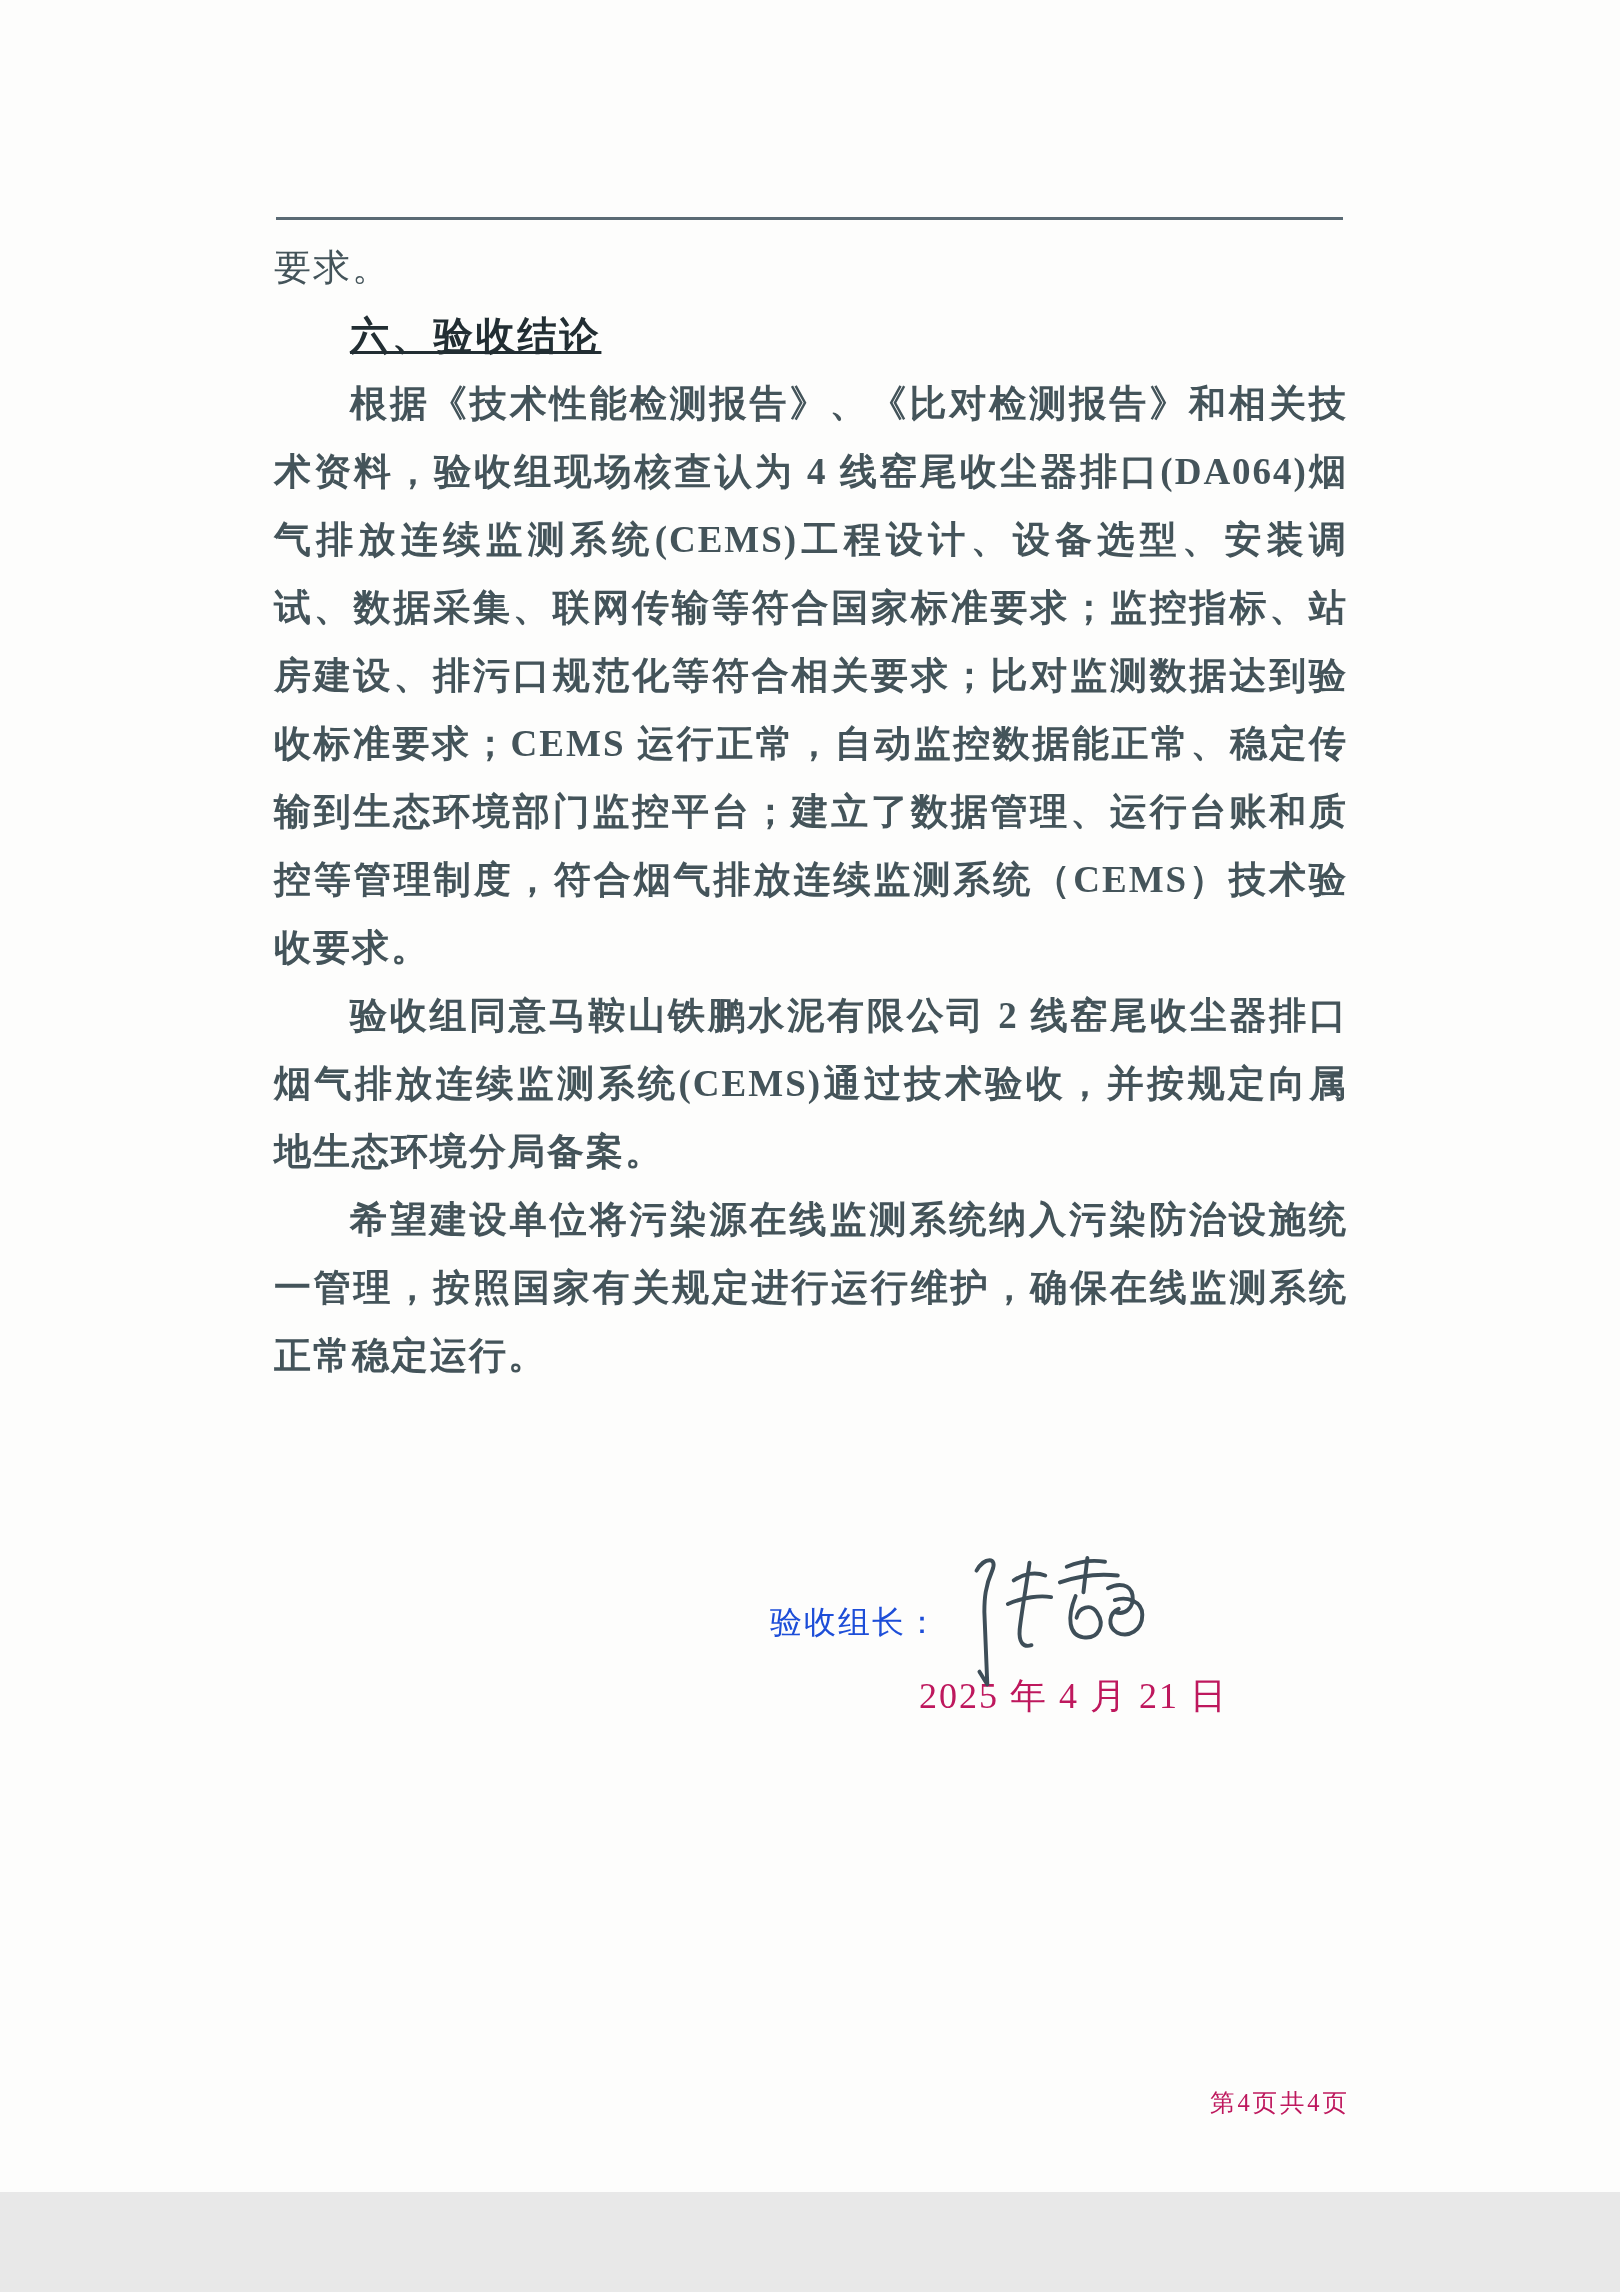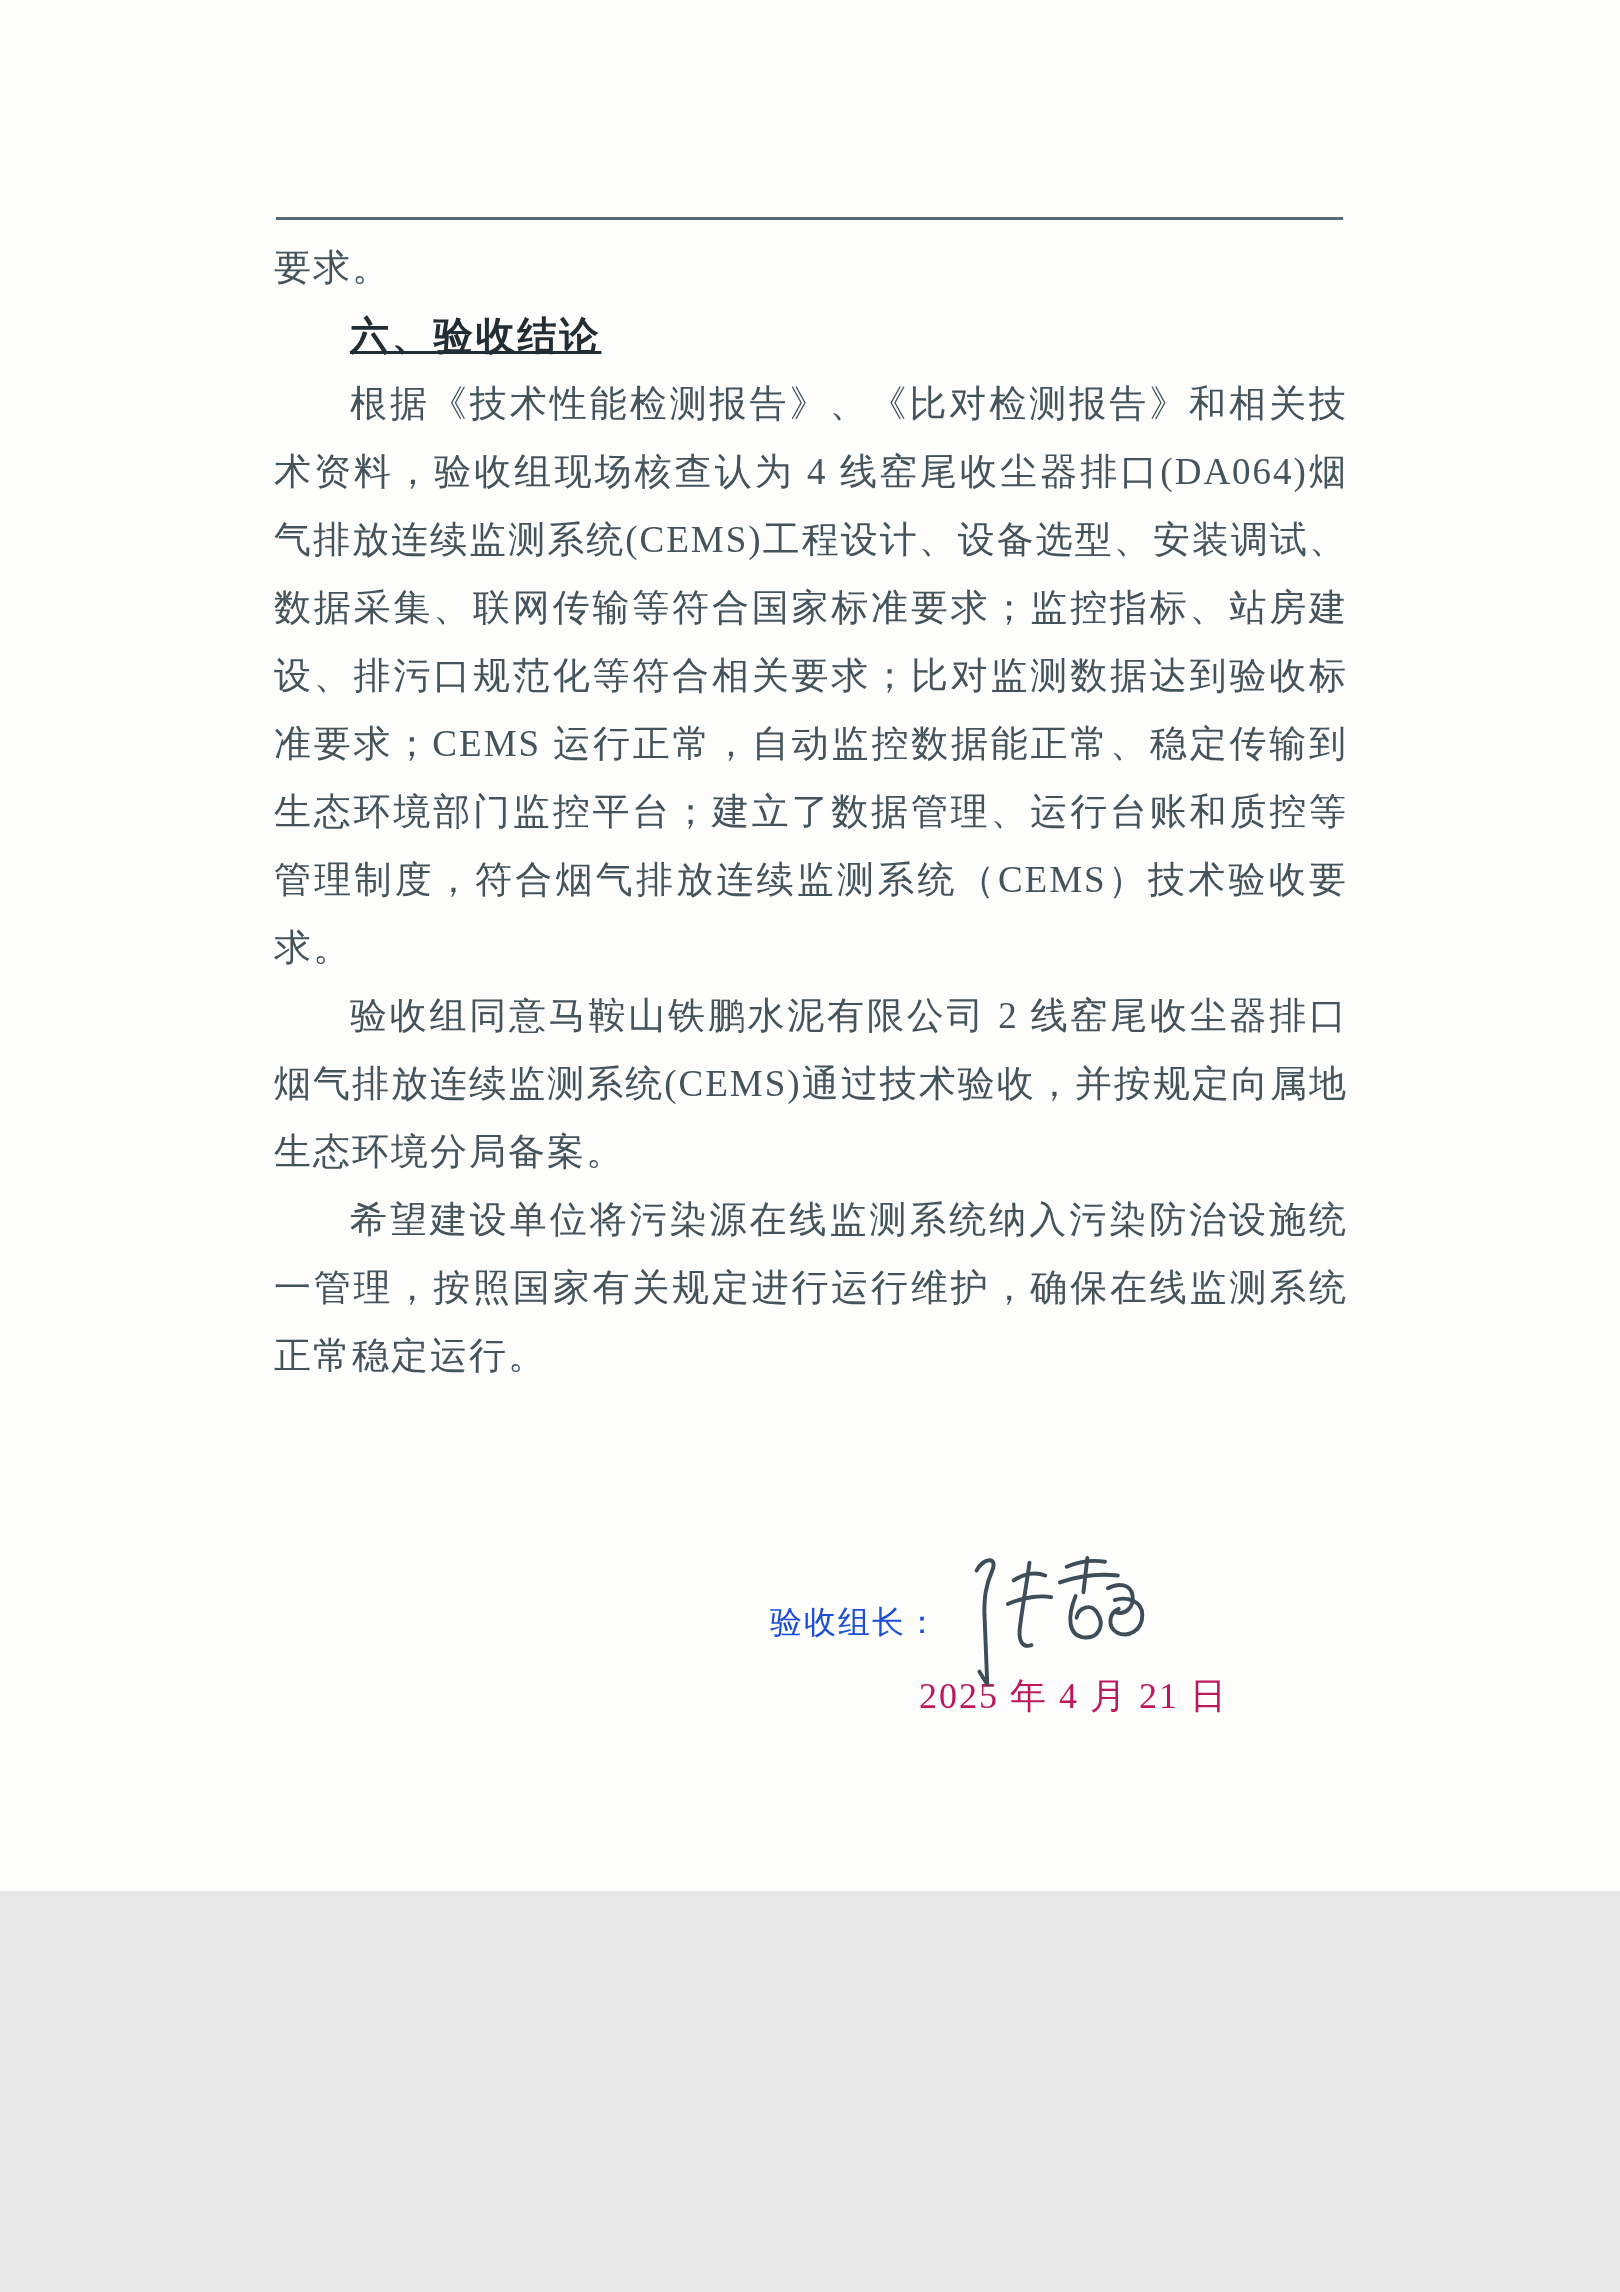--- a/index.html
+++ b/index.html
@@ -3,21 +3,21 @@
 <meta charset="utf-8">
 <style>
   html, body {
     margin: 0;
     padding: 0;
     background: #e8e8e8;
   }
   .page {
     position: relative;
     width: 1620px;
-    height: 1891px;
+    height: 2192px;
     margin: 0 auto;
     background: #fdfdfc;
     overflow: hidden;
     font-family: "Liberation Serif", "DejaVu Serif", serif;
     color: #44545a;
   }
   .top-rule {
     position: absolute;
     left: 276px;
     top: 217px;
@@ -43,21 +43,21 @@
   .indent { text-indent: 76px; }
   .heading {
     font-family: "Liberation Sans", "DejaVu Sans", sans-serif;
     font-weight: 700;
     font-size: 39px;
     line-height: 68px;
     color: #222e33;
     letter-spacing: 2.9px;
     text-decoration: underline;
   }
-  .para { text-indent: 76px; }
+  .para { text-indent: 76px; font-weight: bold; }
   .sig-label {
     position: absolute;
     left: 770px;
     top: 1601px;
     font-size: 32px;
     letter-spacing: 2px;
     color: #1d4ed8;
   }
   .sig-svg {
     position: absolute;

